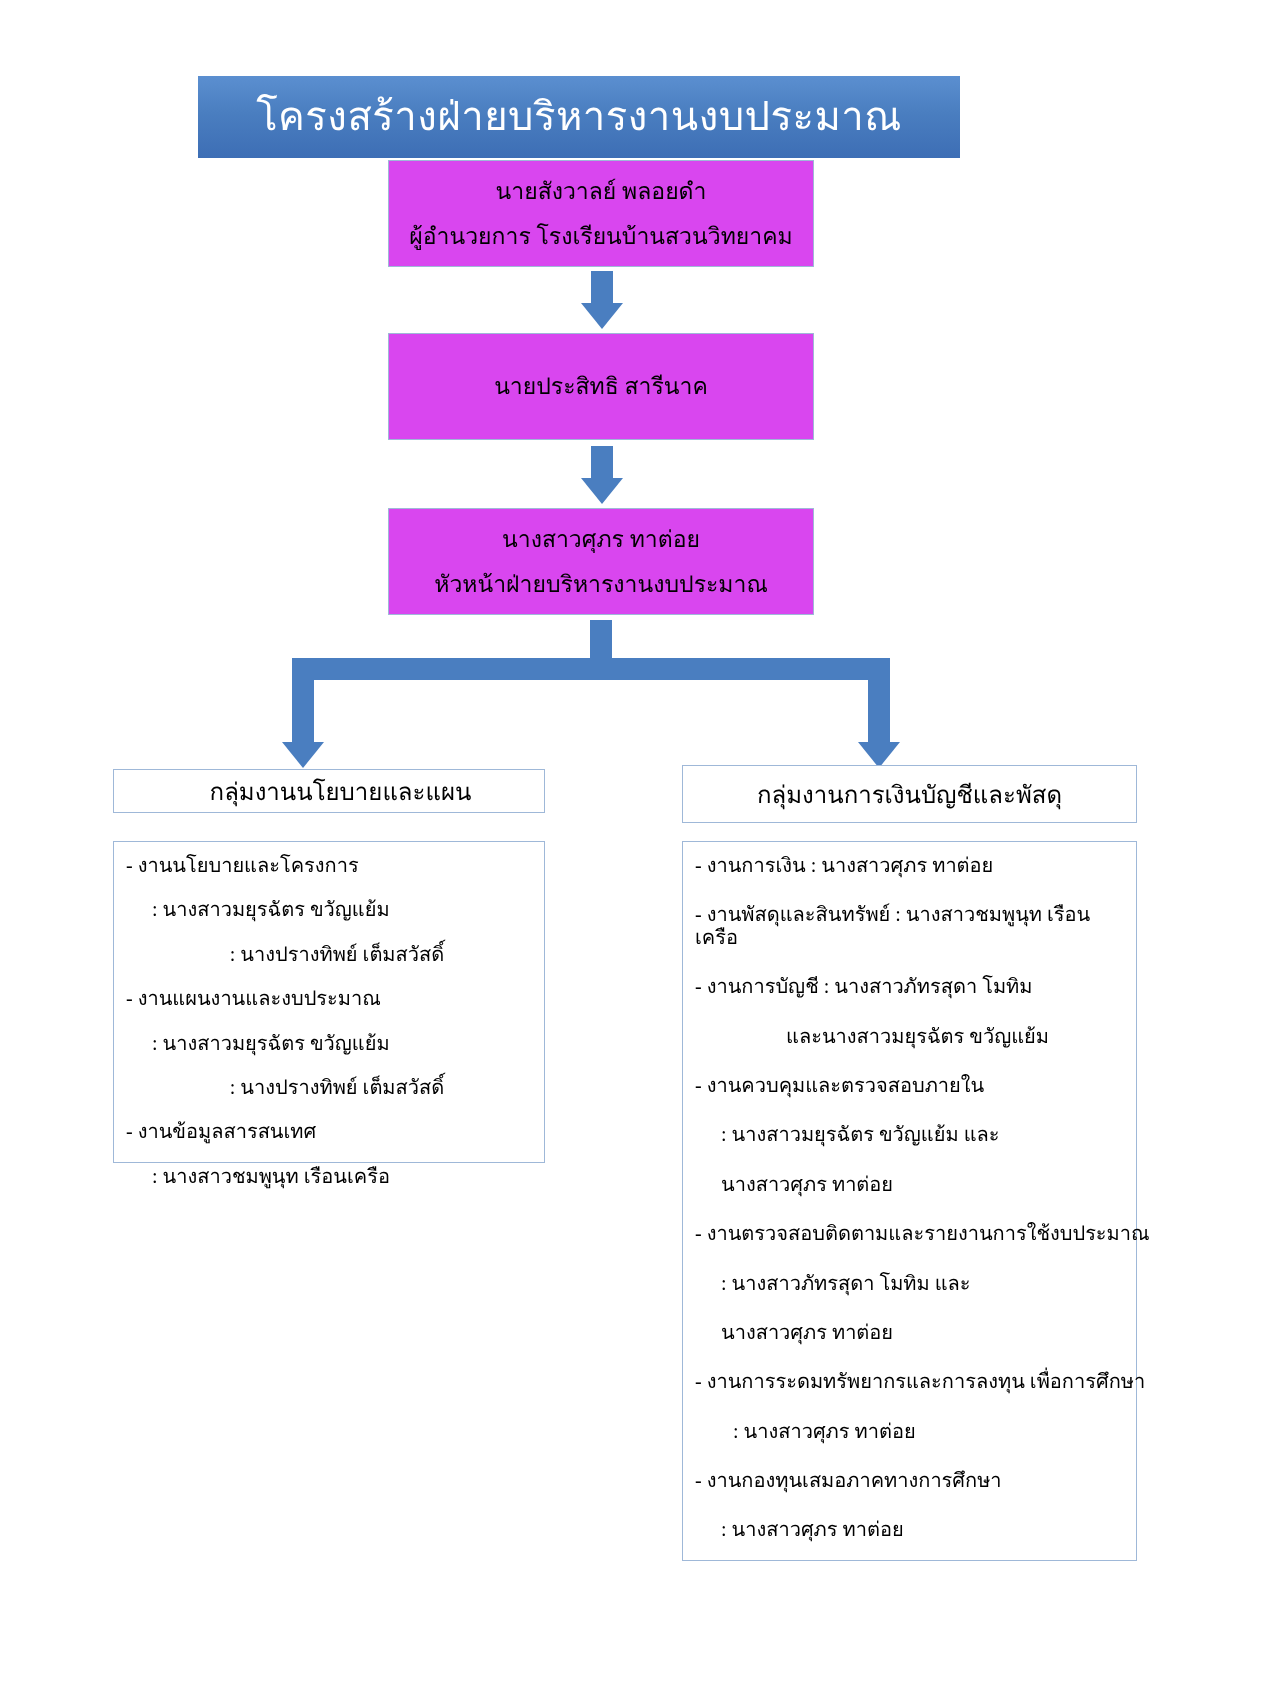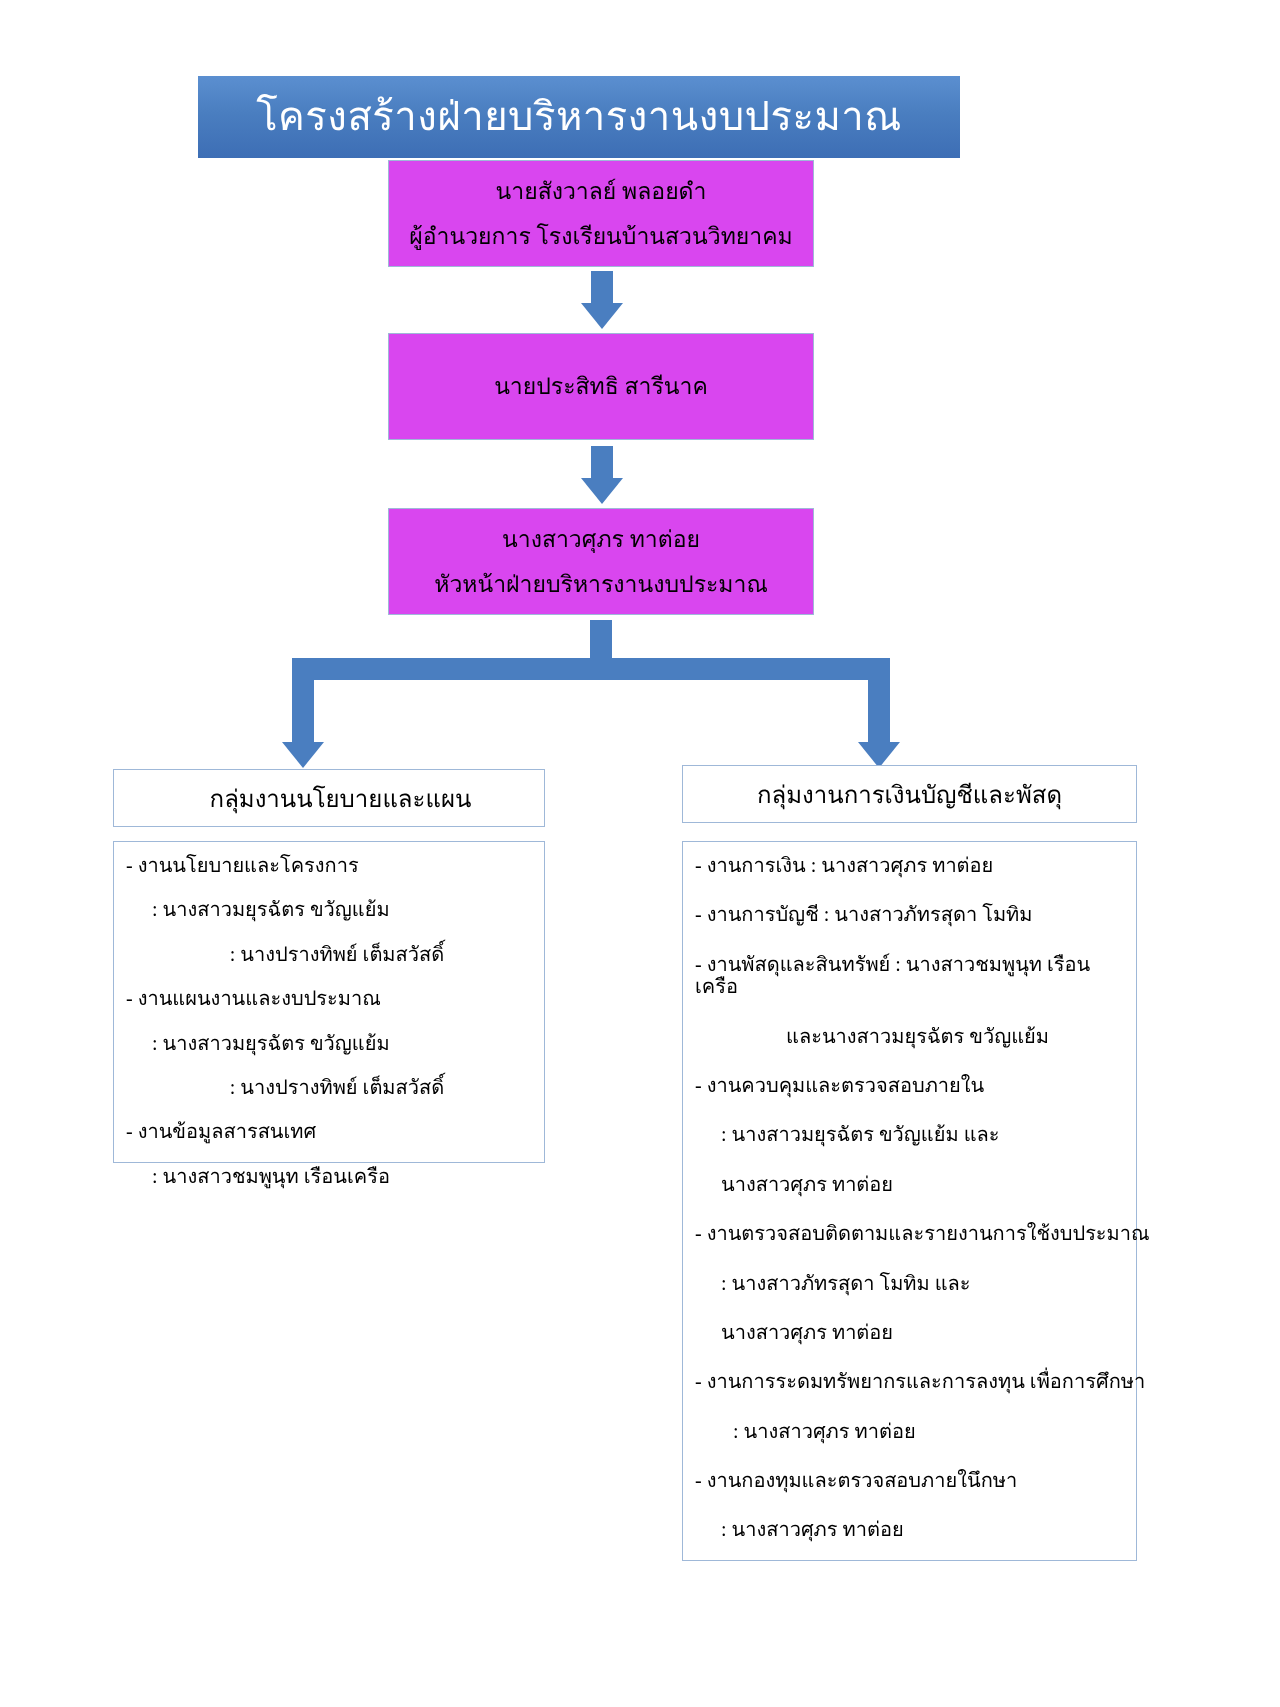--- a/index.html
+++ b/index.html
@@ -71,21 +71,21 @@
     background: #ffffff;
     box-sizing: border-box;
     display: flex;
     align-items: center;
     justify-content: center;
   }
   .group-header span {
     font-size: 24px;
     white-space: nowrap;
   }
-  #hdr-policy  { left: 113px; top: 769px; width: 432px; height: 58px; padding-left: 23px; }
+  #hdr-policy  { left: 113px; top: 769px; width: 432px; height: 44px; padding-left: 23px; }
   #hdr-finance { left: 682px; top: 765px; width: 455px; height: 58px; }
 
   
   .detail-box {
     position: absolute;
     border: 1px solid #9fb8d8;
     background: #ffffff;
     box-sizing: border-box;
     padding: 12px 10px 10px 10px;
   }
@@ -213,26 +213,26 @@
   <div class="detail-line indent-1">: นางปรางทิพย์ เต็มสวัสดิ์</div>
   <div class="detail-line indent-0">-      งานแผนงานและงบประมาณ</div>
   <div class="detail-line indent-2">:  นางสาวมยุรฉัตร ขวัญแย้ม</div>
   <div class="detail-line indent-1">: นางปรางทิพย์ เต็มสวัสดิ์</div>
   <div class="detail-line indent-0">-      งานข้อมูลสารสนเทศ</div>
   <div class="detail-line indent-2">:  นางสาวชมพูนุท เรือนเครือ</div>
 </div>
 
 <div class="detail-box" id="detail-finance">
   <div class="detail-line indent-0">-    งานการเงิน  : นางสาวศุภร ทาต่อย</div>
+  <div class="detail-line wrap indent-0">-     งานพัสดุและสินทรัพย์ : นางสาวชมพูนุท เรือนเครือ</div>
   <div class="detail-line indent-0">-     งานการบัญชี : นางสาวภัทรสุดา โมทิม</div>
-  <div class="detail-line wrap indent-0">-     งานพัสดุและสินทรัพย์ : นางสาวชมพูนุท เรือนเครือ</div>
   <div class="detail-line indent-1">และนางสาวมยุรฉัตร ขวัญแย้ม</div>
   <div class="detail-line indent-0">- งานควบคุมและตรวจสอบภายใน</div>
   <div class="detail-line indent-2">: นางสาวมยุรฉัตร ขวัญแย้ม และ</div>
   <div class="detail-line indent-2">นางสาวศุภร ทาต่อย</div>
   <div class="detail-line indent-0">- งานตรวจสอบติดตามและรายงานการใช้งบประมาณ</div>
   <div class="detail-line indent-2">:  นางสาวภัทรสุดา โมทิม และ</div>
   <div class="detail-line indent-2">นางสาวศุภร ทาต่อย</div>
   <div class="detail-line indent-0">- งานการระดมทรัพยากรและการลงทุน เพื่อการศึกษา</div>
   <div class="detail-line indent-3">: นางสาวศุภร ทาต่อย</div>
-  <div class="detail-line indent-0">- งานกองทุมและตรวจสอบภายในึกษา</div>
+  <div class="detail-line indent-0">- งานกองทุนเสมอภาคทางการศึกษา</div>
   <div class="detail-line indent-2">: นางสาวศุภร ทาต่อย</div>
 </div>
 
 </body></html>

